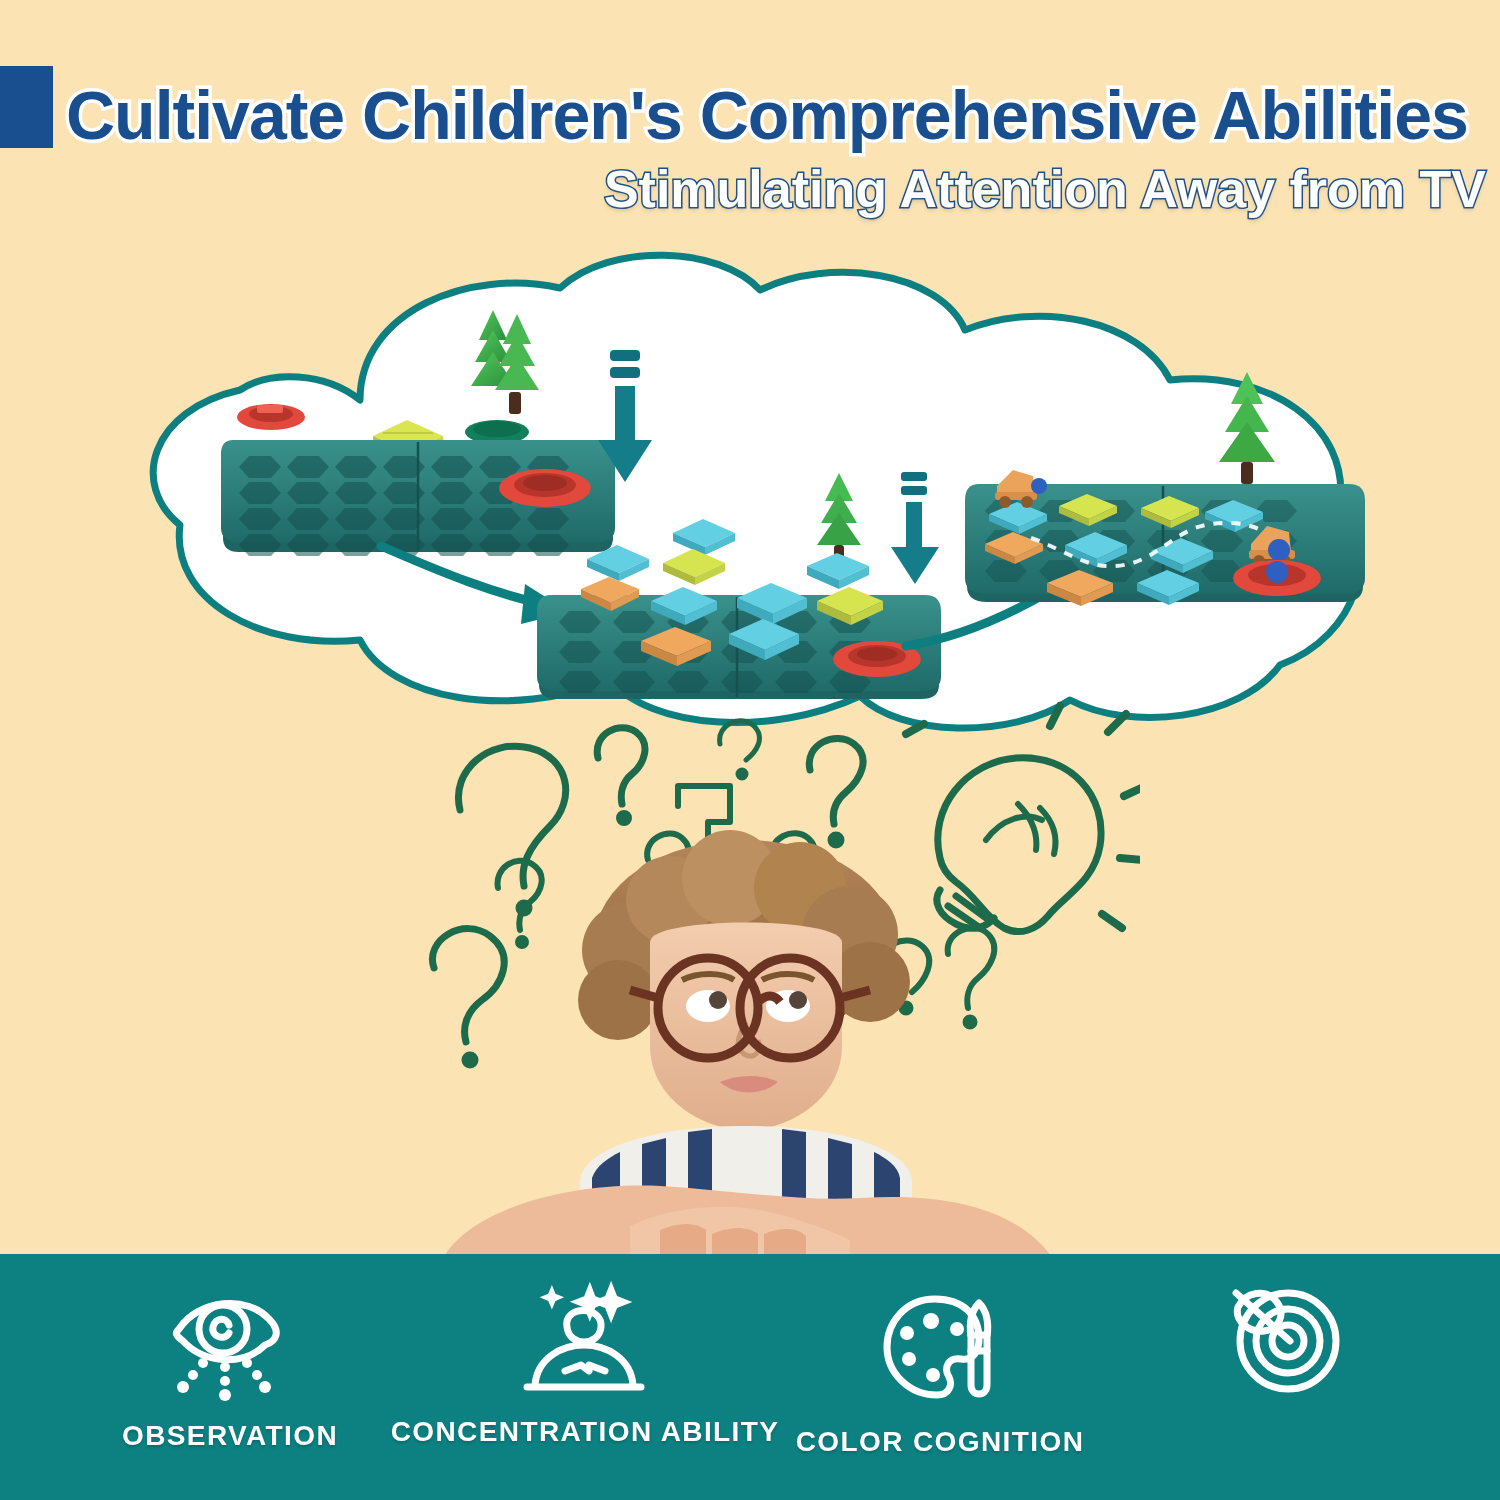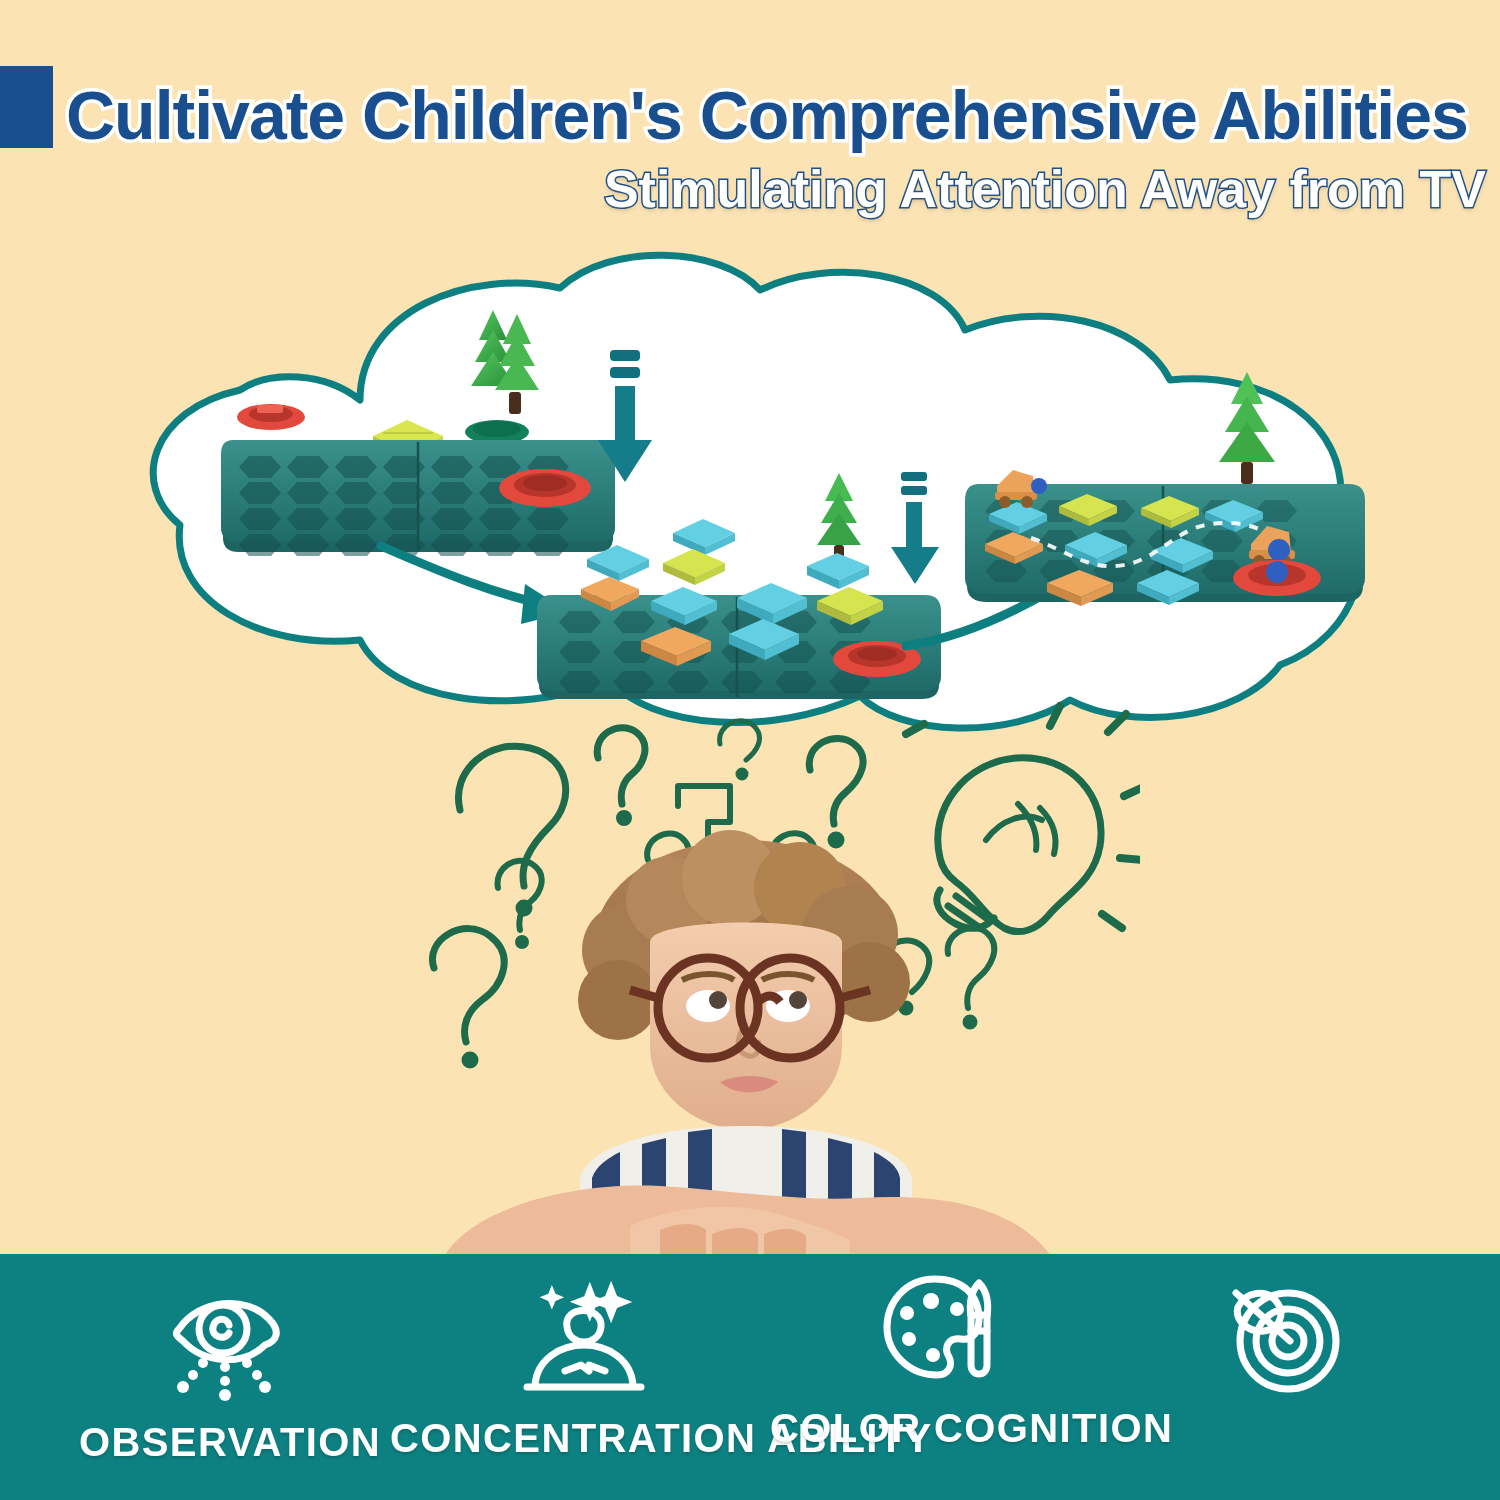--- a/index.html
+++ b/index.html
@@ -64,28 +64,28 @@
     display:flex;align-items:flex-start;
   }
   .feature{
     position:absolute;
     text-align:center;
   }
   .feature .ico{height:120px;display:flex;align-items:center;justify-content:center;}
   .feature .ico svg{display:block;}
   .feature .lbl{
     margin-top:16px;
-    font-size:40px;font-weight:bold;color:#ffffff;
+    font-size:28px;font-weight:bold;color:#ffffff;
     letter-spacing:1.4px;
     white-space:nowrap;
     text-shadow:0 2px 3px rgba(0,0,0,.18);
   }
   .f1{left:40px;top:14px;width:380px;}
   .f2{left:390px;top:10px;width:390px;}
-  .f3{left:770px;top:0;width:340px;}
+  .f3{left:770px;top:20px;width:340px;}
   .f4{left:1090px;top:10px;width:390px;}
 </style>
 </head>
 <body>
 
 <div id="stage">
 
   <div class="accent-bar"></div>
   <div class="headline">Cultivate Children's Comprehensive Abilities</div>
   <div class="subhead">Stimulating Attention Away from TV</div>

